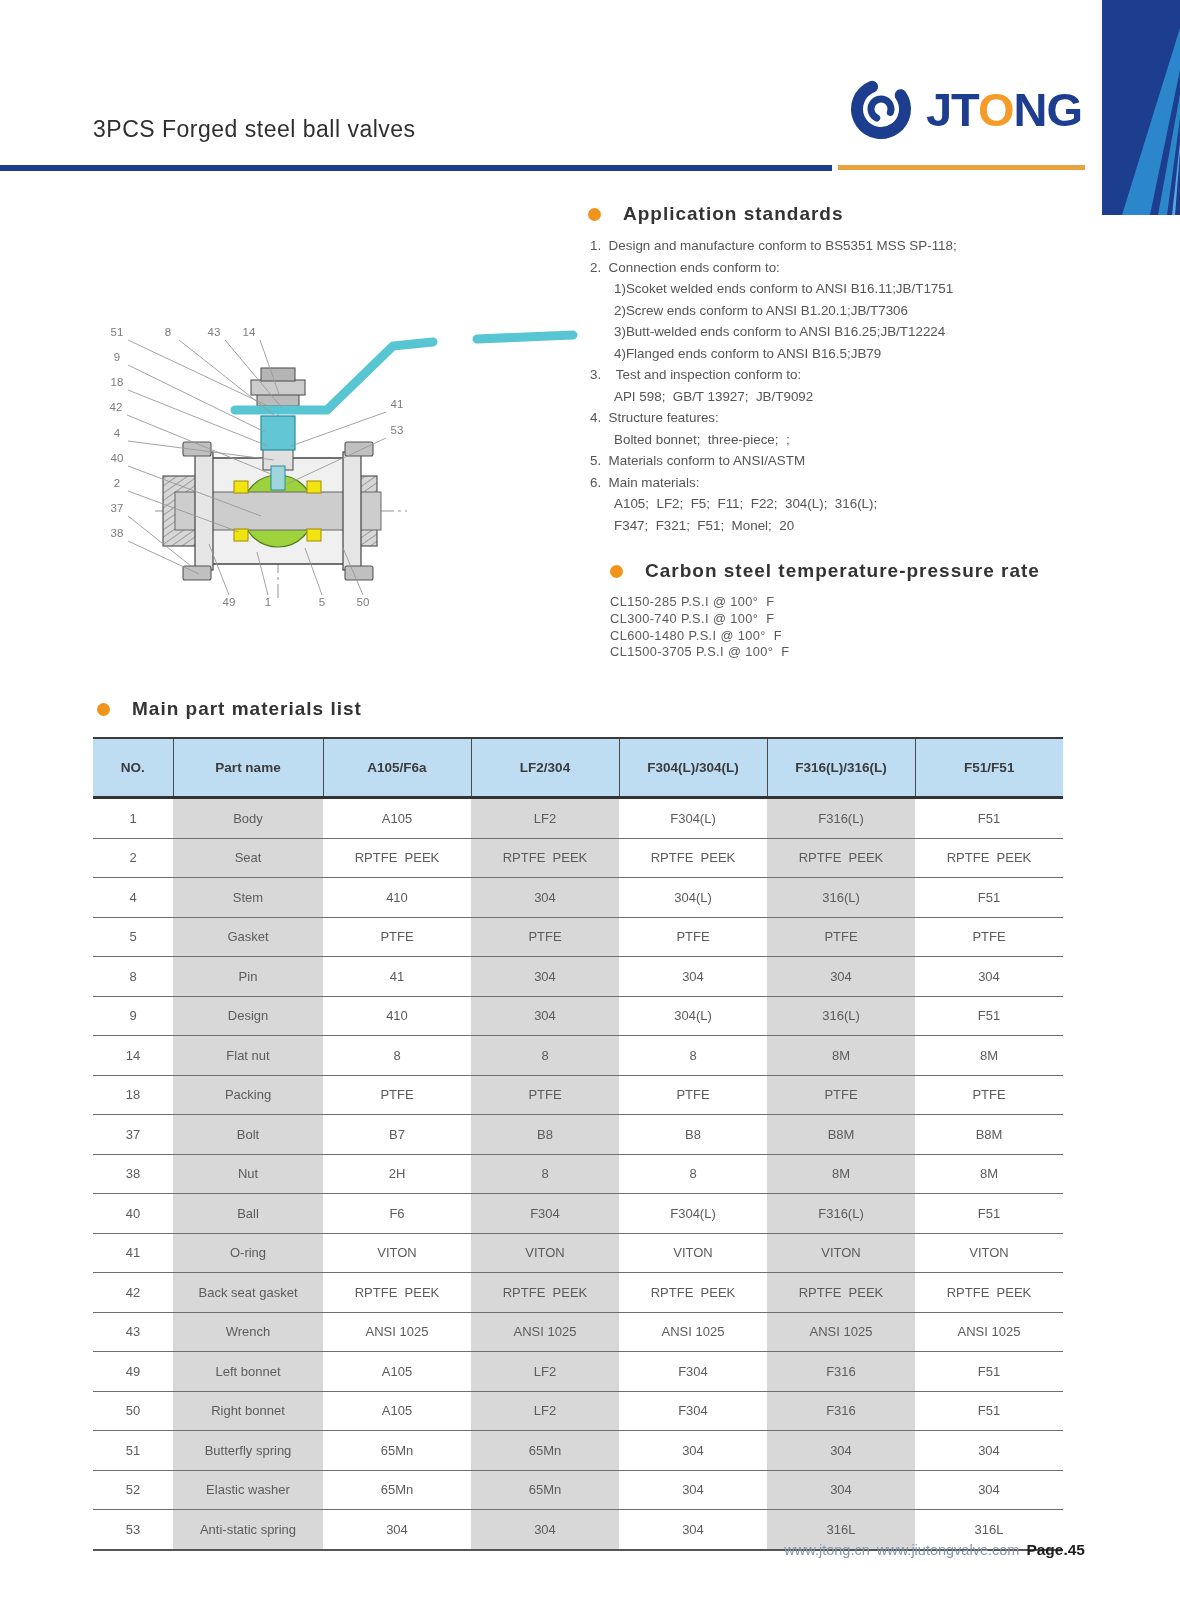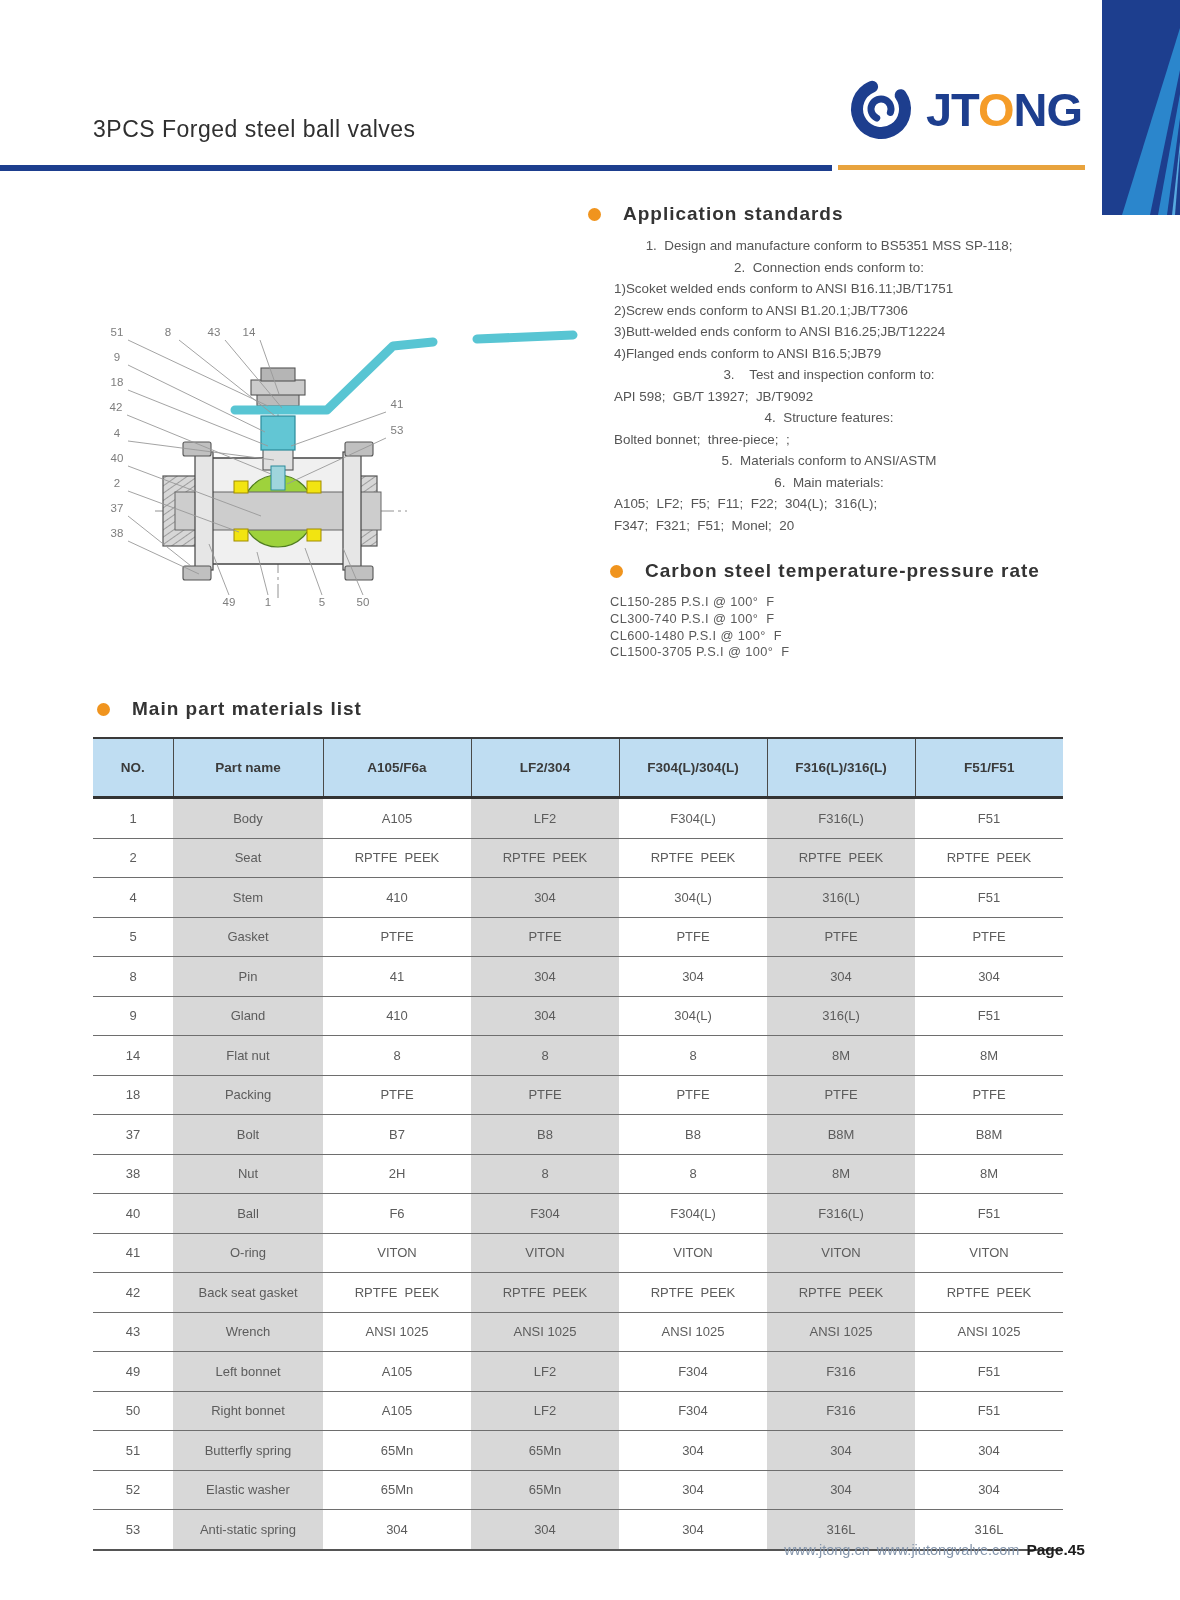--- a/index.html
+++ b/index.html
@@ -21,21 +21,21 @@
   
   .diagram{position:absolute;left:75px;top:298px;width:510px;height:332px;}
 
   
   .section-heading{display:flex;align-items:center;gap:22px;font-size:19px;font-weight:bold;
                    color:#333;letter-spacing:1px;}
   .bullet{width:13px;height:13px;border-radius:50%;background:#f0941e;flex:0 0 13px;}
   .app-standards{position:absolute;left:588px;top:203px;width:480px;}
   .app-list{margin-top:10px;font-size:13.4px;color:#555;line-height:21.5px;white-space:pre-wrap;}
   .app-item.ind1{padding-left:26px;}
-  .app-item.ind0{padding-left:2px;text-align:center;}
+  .app-item.ind0{padding-left:2px;}
 
   .pressure{position:absolute;left:610px;top:560px;width:470px;}
   .pressure-lines{margin-top:12px;font-size:12.8px;color:#5a5a5a;line-height:16.8px;
                   white-space:pre-wrap;letter-spacing:0.4px;}
 
   
   .materials-heading{position:absolute;left:97px;top:698px;}
   .materials-table{position:absolute;left:93px;top:737px;width:970px;border-collapse:collapse;
                    table-layout:fixed;}
   .materials-table thead th{height:55px;background:#bfddf2;font-size:13.5px;font-weight:bold;
@@ -262,21 +262,21 @@
           <td>8</td>
           <td>Pin</td>
           <td>41</td>
           <td>304</td>
           <td>304</td>
           <td>304</td>
           <td>304</td>
         </tr>
         <tr>
           <td>9</td>
-          <td>Gland</td>
+          <td>Design</td>
           <td>410</td>
           <td>304</td>
           <td>304(L)</td>
           <td>316(L)</td>
           <td>F51</td>
         </tr>
         <tr>
           <td>14</td>
           <td>Flat nut</td>
           <td>8</td>

